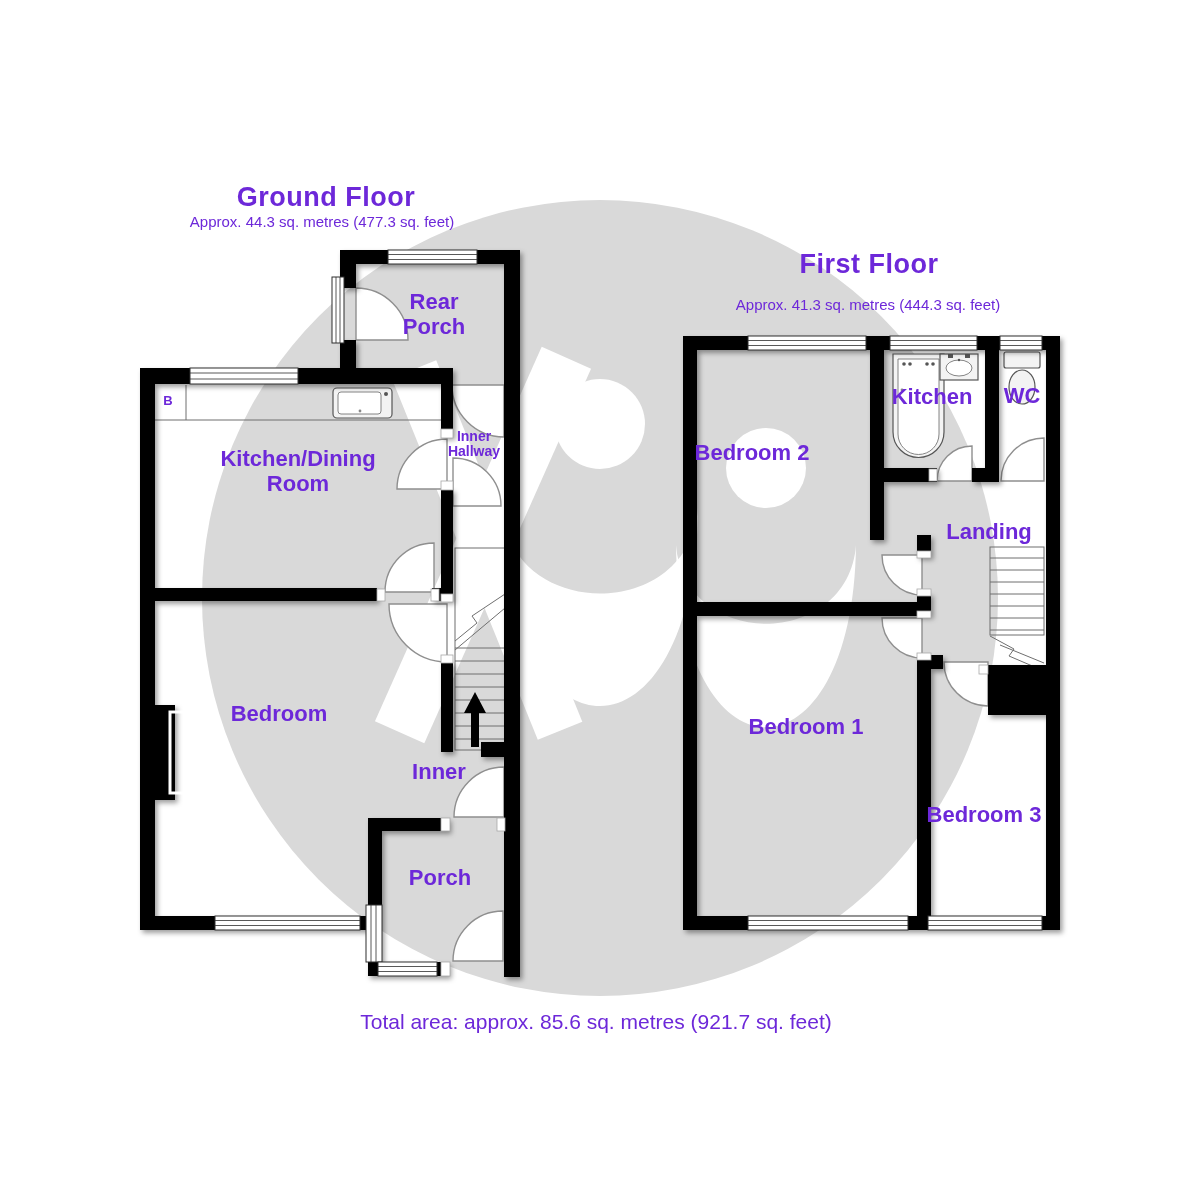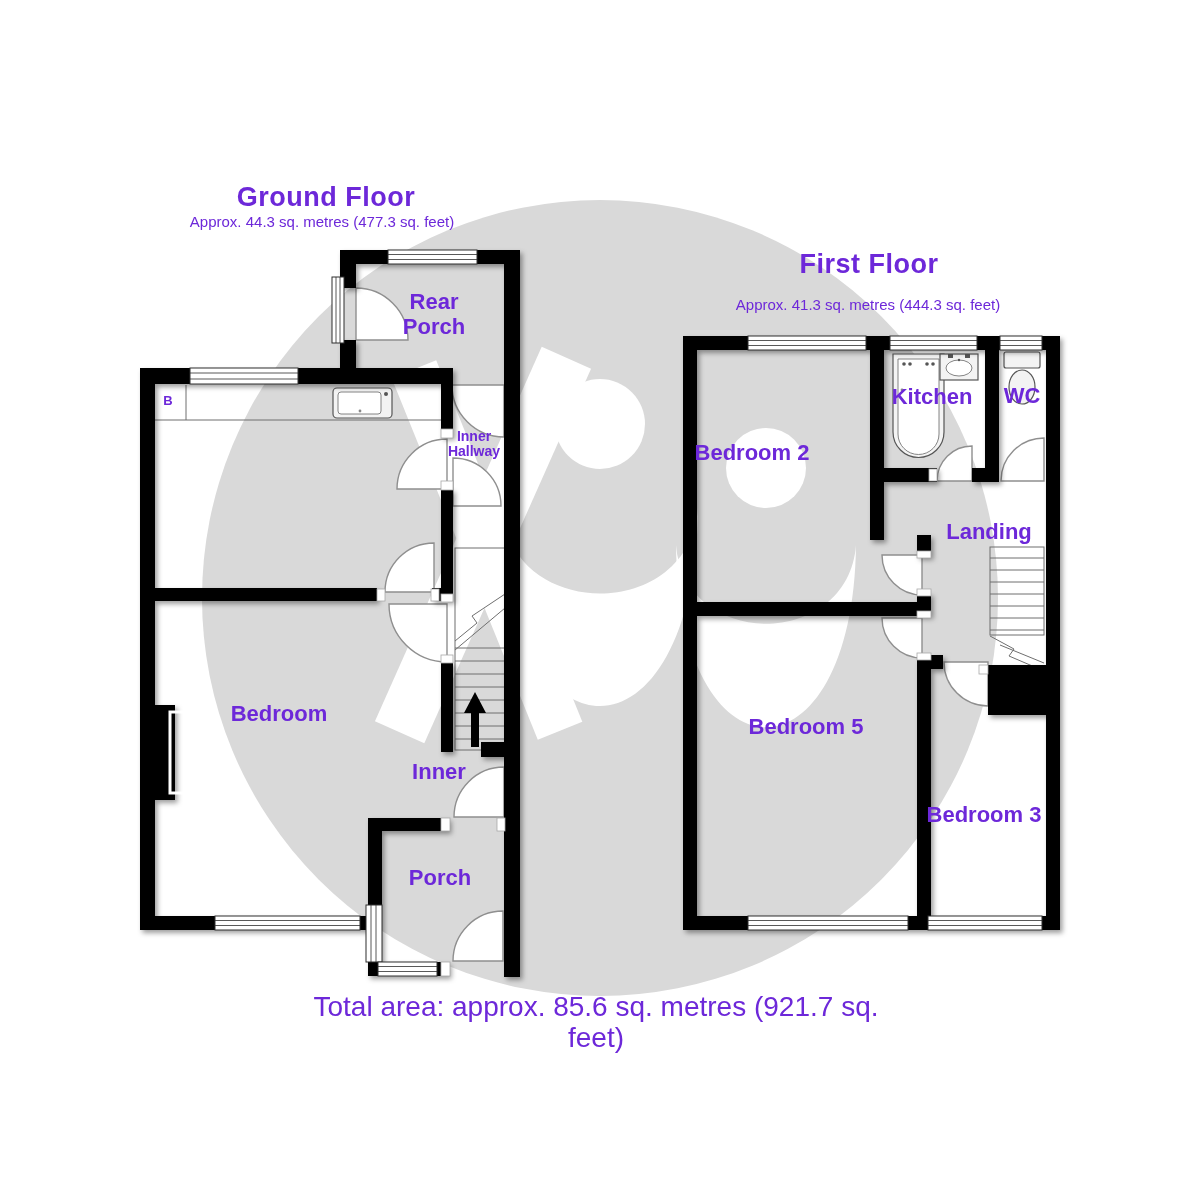--- a/index.html
+++ b/index.html
@@ -6,21 +6,21 @@
     font-family:"Liberation Sans",sans-serif;overflow:hidden;position:relative;}
   #stage{position:absolute;left:0;top:0;width:1200px;height:1200px;}
   svg{position:absolute;left:0;top:0;}
   .lbl{position:absolute;transform:translate(-50%,-50%);color:#6d28d9;
     font-weight:bold;font-size:22px;line-height:1.12;text-align:center;
     white-space:pre-line;letter-spacing:0px;}
   .title{font-size:27px;letter-spacing:0.5px;}
   .sub{font-weight:normal;font-size:15px;}
   .small{font-size:14px;line-height:1.05;}
   .tiny{font-size:13px;}
-  .total{font-weight:normal;font-size:28px;}
+  .total{font-weight:normal;font-size:21px;}
   .wall{fill:#000;}
   .wedge{fill:#fff;stroke:#8f8f8f;stroke-width:1.4;}
   .win{fill:#fff;stroke:#2e2e2e;stroke-width:1;}
   .winline{stroke:#2e2e2e;stroke-width:0.8;}
   .thin{stroke:#6f6f6f;stroke-width:1;fill:none;}
   .fix{fill:#f3f3f3;stroke:#555;stroke-width:1.2;}
   .jamb{fill:#fff;stroke:#a8a8a8;stroke-width:0.8;}
 </style>
 </head>
 <body>
@@ -242,29 +242,31 @@
   </g>
 </svg>
 
 <div class="lbl title" style="left:326px;top:197px;">Ground Floor</div>
 <div class="lbl sub" style="left:322px;top:222px;">Approx. 44.3 sq. metres (477.3 sq. feet)</div>
 <div class="lbl title" style="left:869px;top:264px;">First Floor</div>
 <div class="lbl sub" style="left:868px;top:305px;">Approx. 41.3 sq. metres (444.3 sq. feet)</div>
 
 <div class="lbl" style="left:434px;top:315px;">Rear
 Porch</div>
+<div class="lbl" style="left:298px;top:472px;">Kitchen/Dining
+Room</div>
 <div class="lbl small" style="left:474px;top:444px;">Inner
 Hallway</div>
 <div class="lbl" style="left:279px;top:714px;">Bedroom</div>
 <div class="lbl" style="left:439px;top:772px;">Inner</div>
 <div class="lbl" style="left:440px;top:878px;">Porch</div>
 <div class="lbl tiny" style="left:168px;top:401px;">B</div>
 
 <div class="lbl" style="left:752px;top:453px;">Bedroom 2</div>
 <div class="lbl" style="left:932px;top:397px;">Kitchen</div>
 <div class="lbl" style="left:1022px;top:396px;">WC</div>
 <div class="lbl" style="left:989px;top:532px;">Landing</div>
-<div class="lbl" style="left:806px;top:727px;">Bedroom 5</div>
+<div class="lbl" style="left:806px;top:727px;">Bedroom 1</div>
 <div class="lbl" style="left:984px;top:768px;margin-top:47px;">Bedroom 3</div>
 
 <div class="lbl total" style="left:596px;top:1022px;">Total area: approx. 85.6 sq. metres (921.7 sq. feet)</div>
 
 </div>
 
 </body></html>

